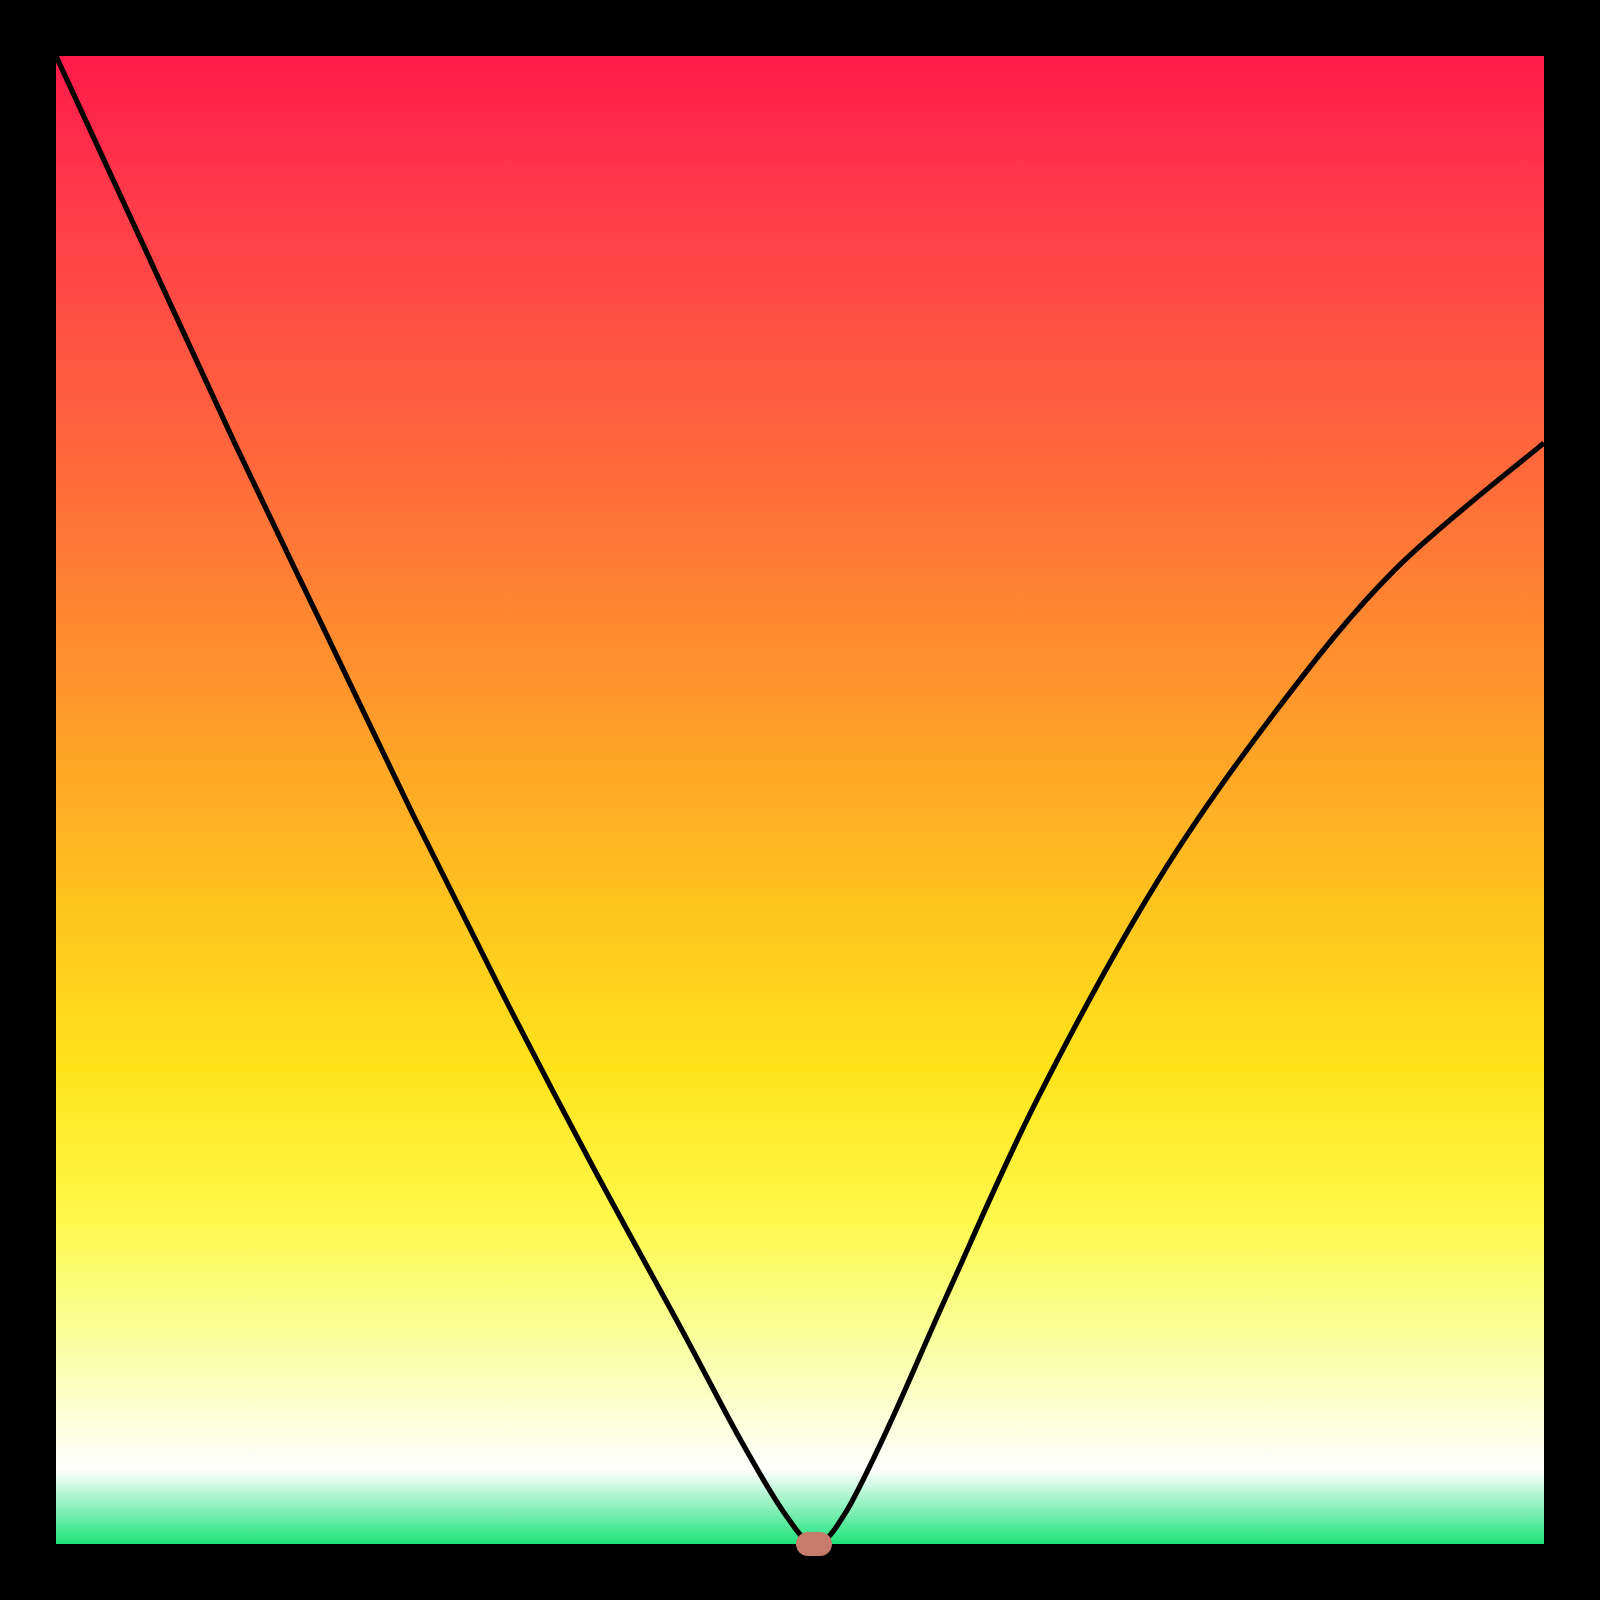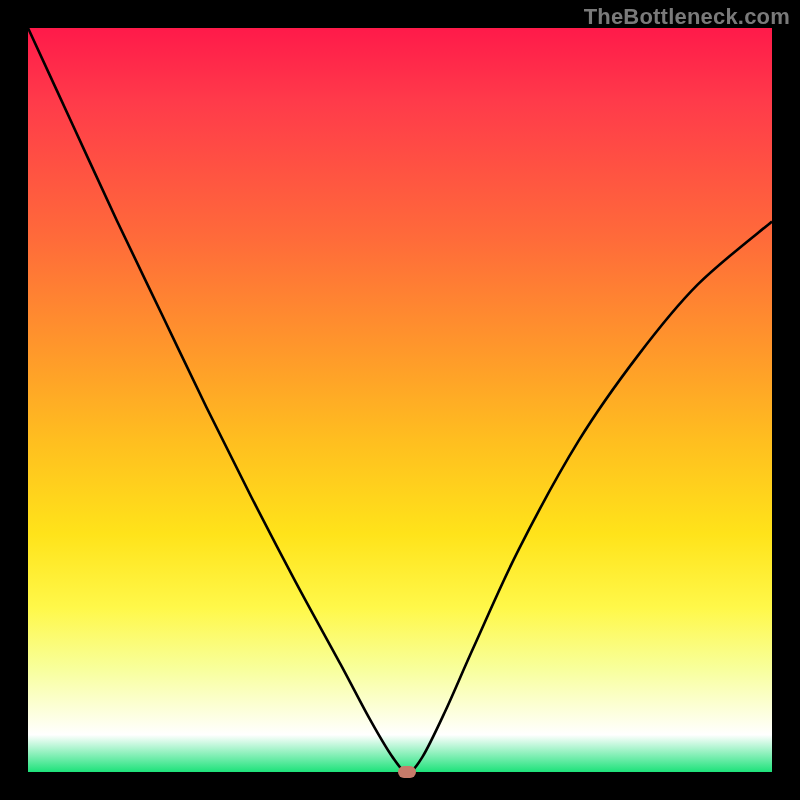--- a/index.html
+++ b/index.html
@@ -65,14 +65,13 @@
 </head>
 <body>
 
 <div class="frame">
   <div class="plot">
     <svg width="744" height="744" viewBox="0 0 744 744">
       <path id="curve-path" d="M 0.00 0.00 C 7.44 16.12, 29.76 64.48, 44.64 96.72 C 59.52 128.96, 74.40 161.82, 89.28 193.44 C 104.16 225.06, 119.04 255.44, 133.92 286.44 C 148.80 317.44, 163.68 349.06, 178.56 379.44 C 193.44 409.82, 208.32 439.58, 223.20 468.72 C 238.08 497.86, 252.96 526.38, 267.84 554.28 C 282.72 582.18, 300.08 613.18, 312.48 636.12 C 324.88 659.06, 333.56 676.42, 342.24 691.92 C 350.92 707.42, 358.36 720.44, 364.56 729.12 C 370.76 737.80, 374.48 744.00, 379.44 744.00 C 384.40 744.00, 388.12 739.04, 394.32 729.12 C 400.52 719.20, 407.96 703.08, 416.64 684.48 C 425.32 665.88, 434.00 644.80, 446.40 617.52 C 458.80 590.24, 473.68 554.90, 491.04 520.80 C 508.40 486.70, 530.72 445.16, 550.56 412.92 C 570.40 380.68, 590.24 353.40, 610.08 327.36 C 629.92 301.32, 647.28 279.00, 669.60 256.68 C 691.92 234.36, 731.60 203.98, 744.00 193.44" fill="none" stroke="#000" stroke-width="2.6"></path>
     </svg>
     <div class="dot" id="marker-dot" style="left: 379.44px; top: 744px; background: rgb(199, 123, 106);"></div>
   </div>
-  <div class="watermark">TheBottleneck.com</div>
 </div>
 
 </body></html>

